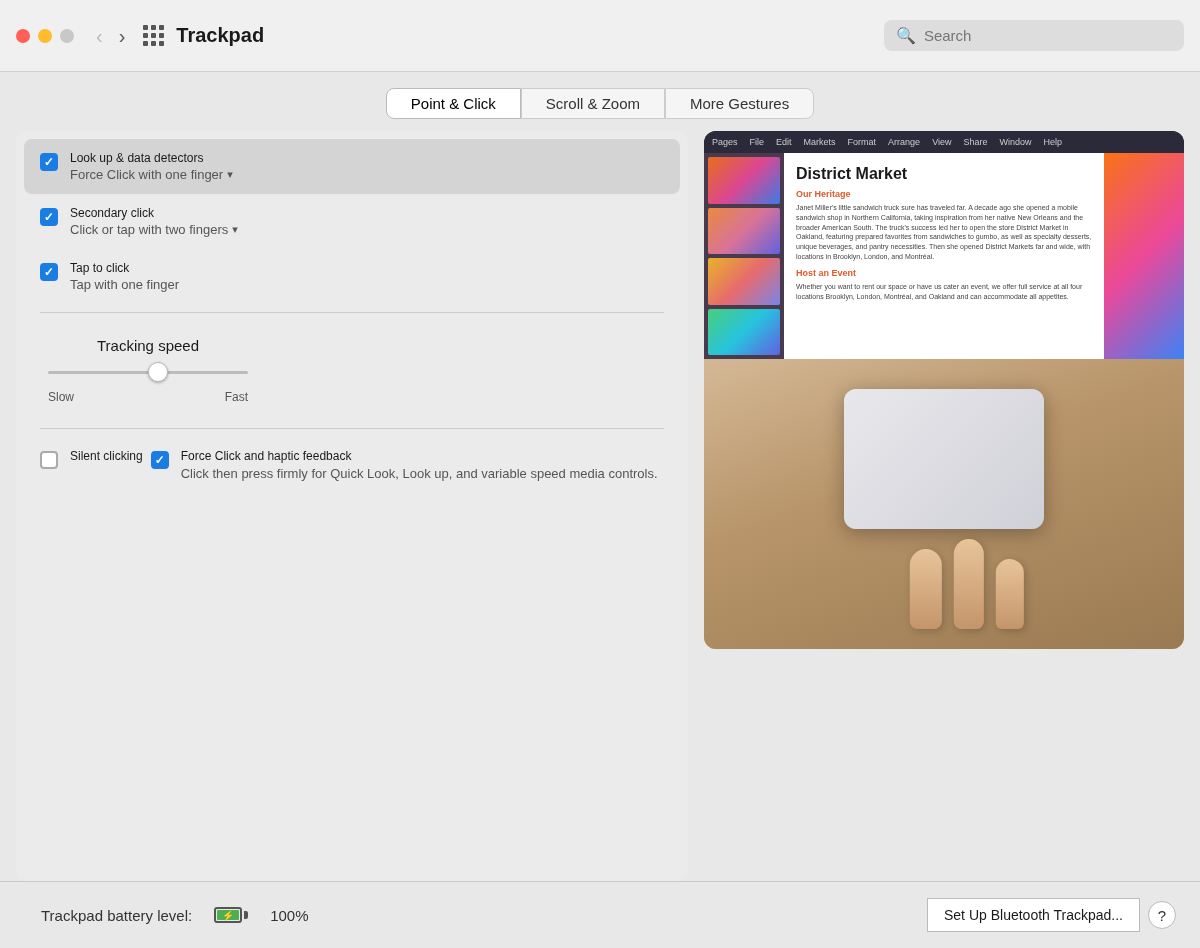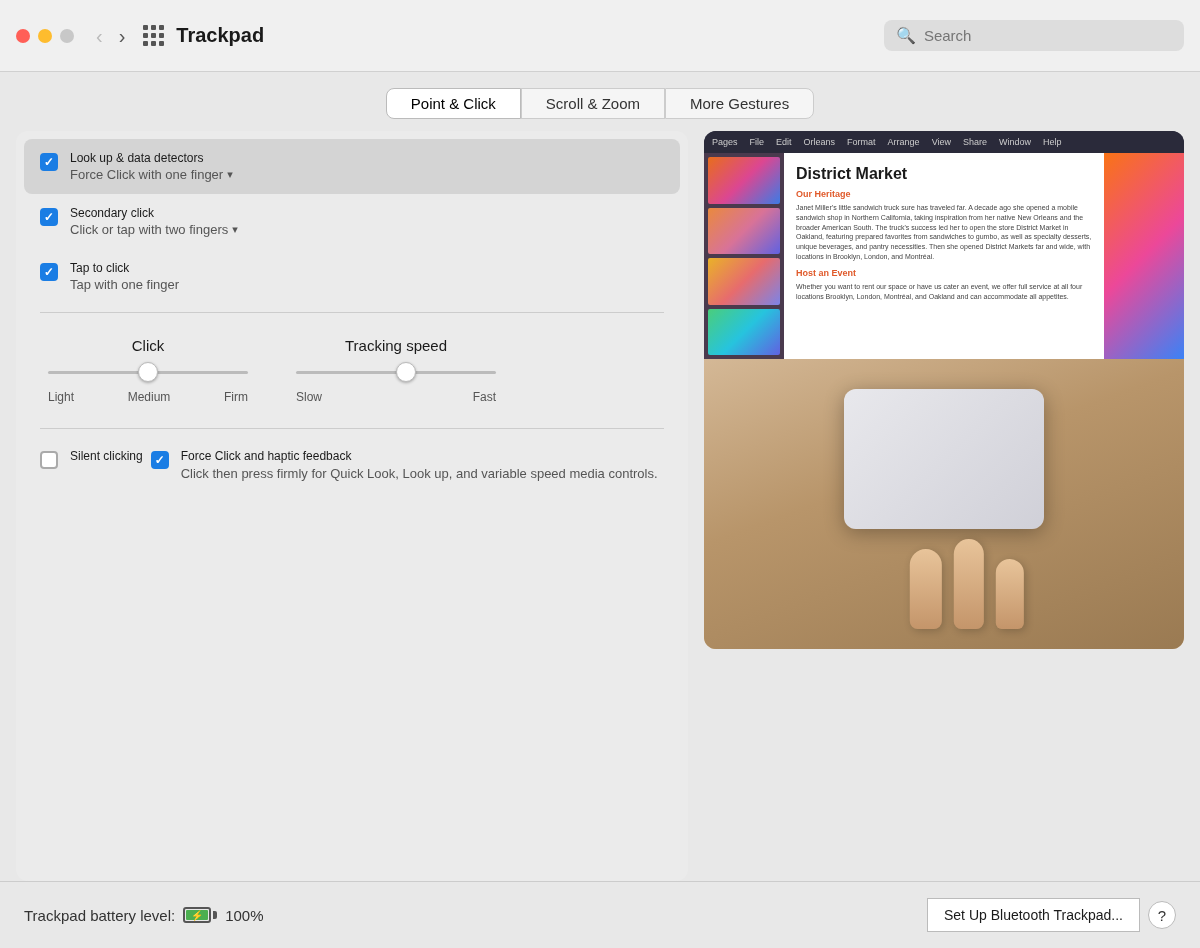--- a/index.html
+++ b/index.html
@@ -404,23 +404,24 @@
       align-items: center;
       justify-content: space-between;
       padding: 16px 24px;
       background: #e8e8e8;
       border-top: 1px solid #ccc;
       flex-shrink: 0;
     }
     .battery-info {
       display: flex;
       align-items: center;
-      gap: 8px;
+      gap: 22px;
       font-size: 15px;
       color: #333;
+      margin-left: 17px;
     }
     .battery-icon {
       display: flex;
       align-items: center;
       gap: 2px;
     }
     .battery-body {
       width: 28px;
       height: 16px;
       border: 2px solid #555;
@@ -548,33 +549,20 @@
         <span class="option-title">Tap to click</span>
         <span class="option-subtitle">Tap with one finger</span>
       </div>
     </div>
 
     <div class="divider"></div>
 
     <div class="sliders-section">
       <div class="sliders-row">
 
-        <div class="slider-group">
-          <span class="slider-label">Click</span>
-          <div class="slider-track">
-            <div class="slider-line">
-              <div class="slider-thumb" style="left: 50%;"></div>
-            </div>
-          </div>
-          <div class="slider-labels">
-            <span>Light</span>
-            <span>Medium</span>
-            <span>Firm</span>
-          </div>
-        </div>
 
         <div class="slider-group">
           <span class="slider-label">Tracking speed</span>
           <div class="slider-track">
             <div class="slider-line">
               <div class="slider-thumb" style="left: 55%;"></div>
             </div>
           </div>
           <div class="slider-labels">
             <span>Slow</span>
@@ -606,21 +594,21 @@
 
   </div>
 
   <div class="right-panel">
 
     <div class="pages-preview">
       <div class="pages-menu-bar">
         <span class="pages-menu-item">Pages</span>
         <span class="pages-menu-item">File</span>
         <span class="pages-menu-item">Edit</span>
-        <span class="pages-menu-item">Orleans</span>
+        <span class="pages-menu-item">Markets</span>
         <span class="pages-menu-item">Format</span>
         <span class="pages-menu-item">Arrange</span>
         <span class="pages-menu-item">View</span>
         <span class="pages-menu-item">Share</span>
         <span class="pages-menu-item">Window</span>
         <span class="pages-menu-item">Help</span>
       </div>
       <div class="pages-content-area">
         <div class="pages-sidebar">
           <div class="pages-thumb" style="background: linear-gradient(135deg, #f97316, #ec4899, #3b82f6);"></div>

